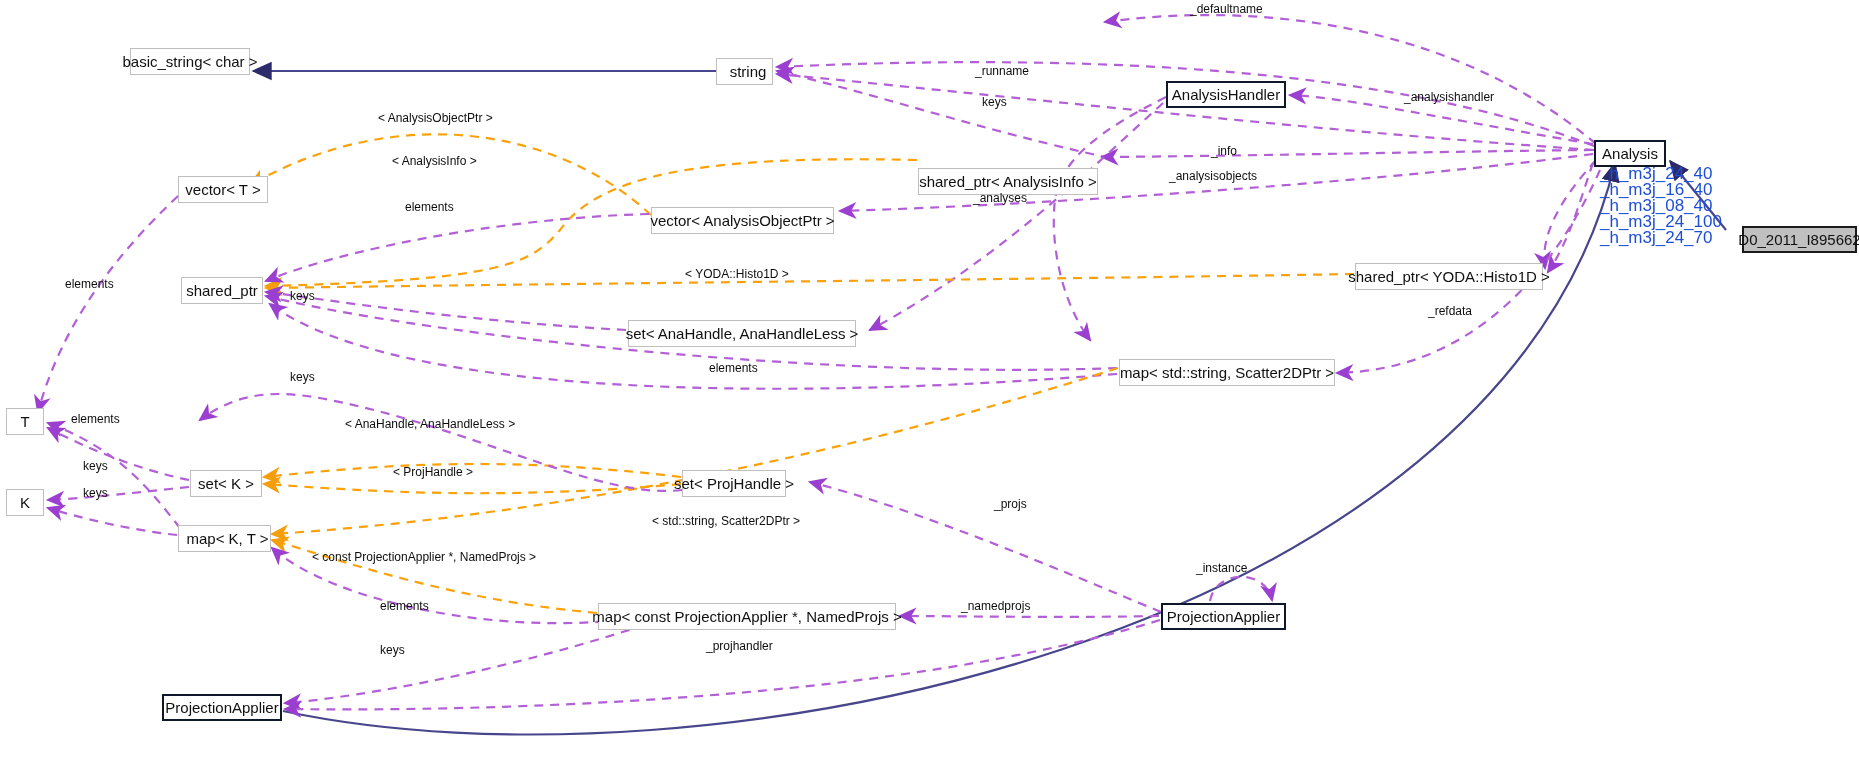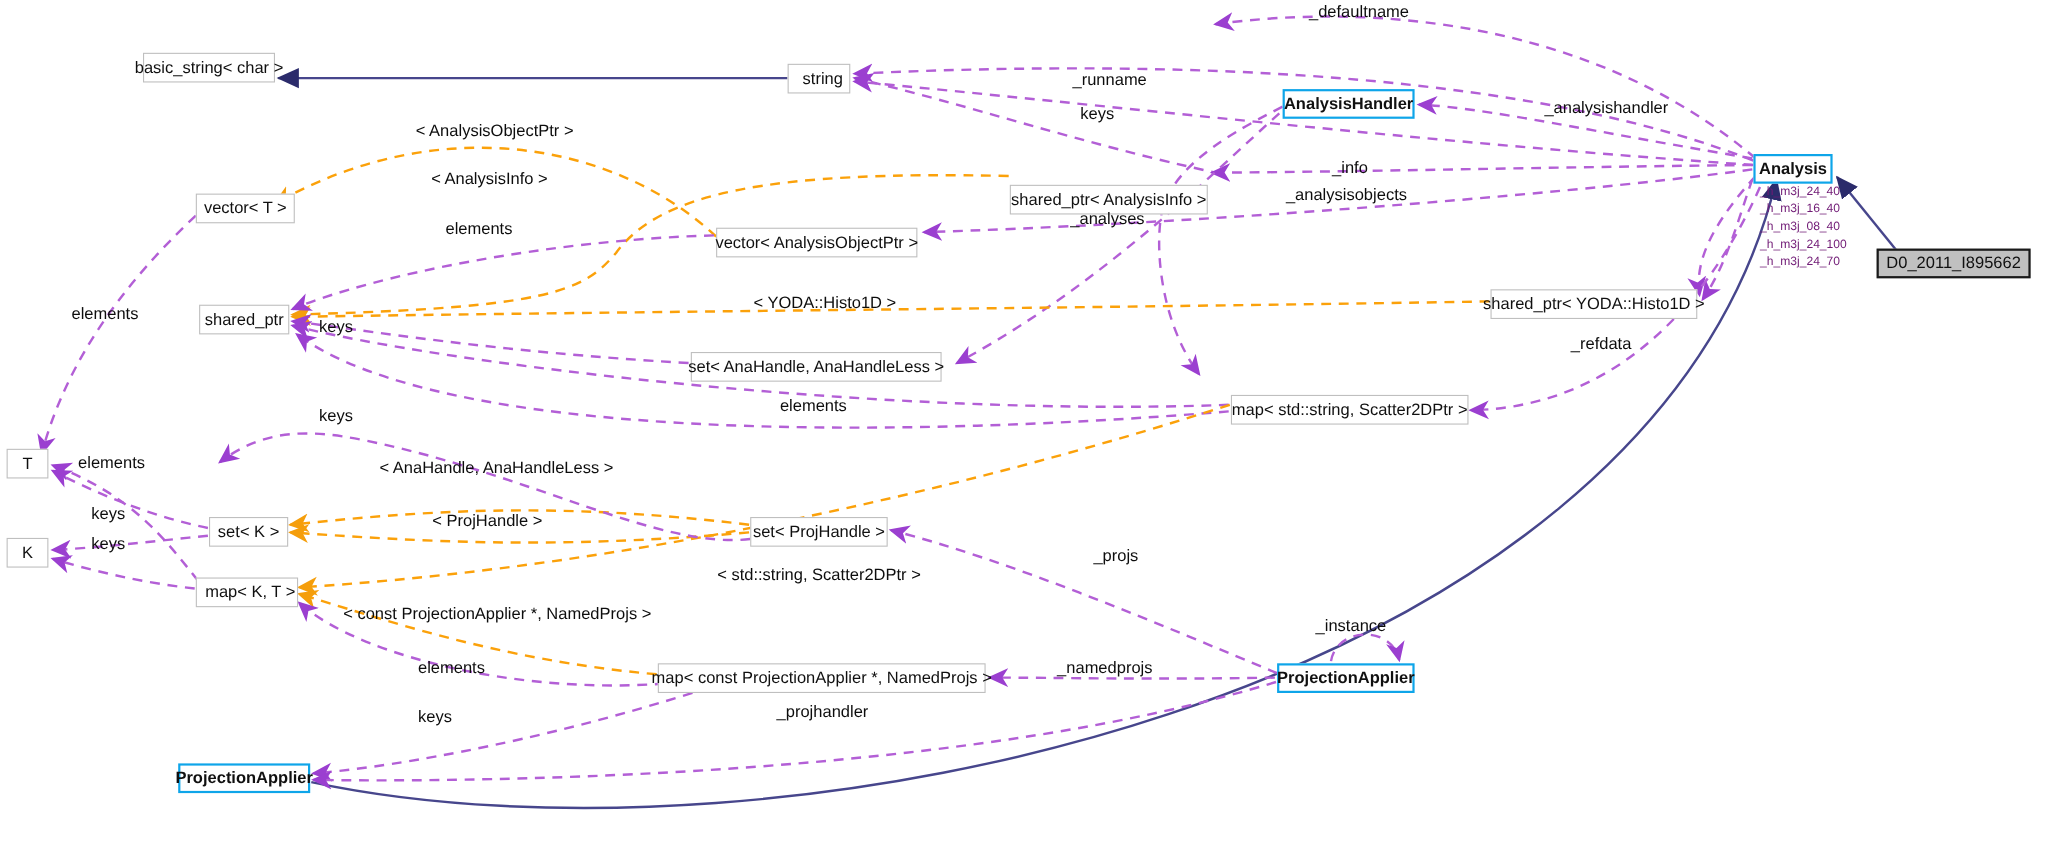--- a/index.html
+++ b/index.html
@@ -45,39 +45,38 @@
     font-size: 15px;
     line-height: 1;
     white-space: nowrap;
     display: flex;
     align-items: center;
     justify-content: center;
     padding: 0 9px;
     height: 27px;
   }
   .node.strong {
-    border: 2px solid #0ea5e9;
-    font-weight: bold;
+    border: 2px solid #0f172a;
   }
   .node.current {
     border: 2px solid #1a1a1a;
     background: #c0c0c0;
   }
   .edge-label {
     position: absolute;
-    font-size: 15px;
+    font-size: 12px;
     color: #0d0d0d;
     white-space: nowrap;
     line-height: 1;
     background: transparent;
   }
   .field-list {
     position: absolute;
-    font-size: 11px;
-    color: #701a75;
+    font-size: 17px;
+    color: #1d4ed8;
     line-height: 16px;
     white-space: nowrap;
   }
   .field-list div { text-align: left; }
 </style>
 </head>
 <body>
 
 <div id="diagram-root">
 
@@ -150,42 +149,42 @@
       </div>
       <div class="node" style="left: 178px; top: 176px; width: 90px;">
         <span>vector&lt; T &gt;</span>
       </div>
       <div class="node" style="left: 918px; top: 152px; width: 180px; margin-top: 16px;">
         <span>shared_ptr&lt; AnalysisInfo &gt;</span>
       </div>
       <div class="node" style="left: 651px; top: 207px; width: 183px;">
         <span>vector&lt; AnalysisObjectPtr &gt;</span>
       </div>
-      <div class="node current" style="left: 1706px; top: 226px; width: 140px;">
+      <div class="node current" style="left: 1742px; top: 226px; width: 115px;">
         <span>D0_2011_I895662</span>
       </div>
       <div class="node" style="left: 181px; top: 277px; width: 82px;">
         <span>shared_ptr</span>
       </div>
       <div class="node" style="left: 1355px; top: 263px; width: 188px;">
         <span>shared_ptr&lt; YODA::Histo1D &gt;</span>
       </div>
       <div class="node" style="left: 628px; top: 320px; width: 228px;">
         <span>set&lt; AnaHandle, AnaHandleLess &gt;</span>
       </div>
       <div class="node" style="left: 1119px; top: 359px; width: 216px; text-align: center;">
         <span>map&lt; std::string, Scatter2DPtr &gt;</span>
       </div>
       <div class="node" style="left: 6px; top: 408px; width: 38px;">
         <span>T</span>
       </div>
       <div class="node" style="left: 190px; top: 470px; width: 72px;">
         <span>set&lt; K &gt;</span>
       </div>
-      <div class="node" style="left: 682px; top: 470px; width: 125px;">
+      <div class="node" style="left: 682px; top: 470px; width: 104px;">
         <span>set&lt; ProjHandle &gt;</span>
       </div>
       <div class="node" style="left: 6px; top: 489px; width: 38px;">
         <span>K</span>
       </div>
       <div class="node" style="left: 178px; top: 525px; width: 93px; padding-left: 15px;">
         <span>map&lt; K, T &gt;</span>
       </div>
       <div class="node" style="left: 598px; top: 603px; width: 298px;">
         <span>map&lt; const ProjectionApplier *, NamedProjs &gt;</span>

